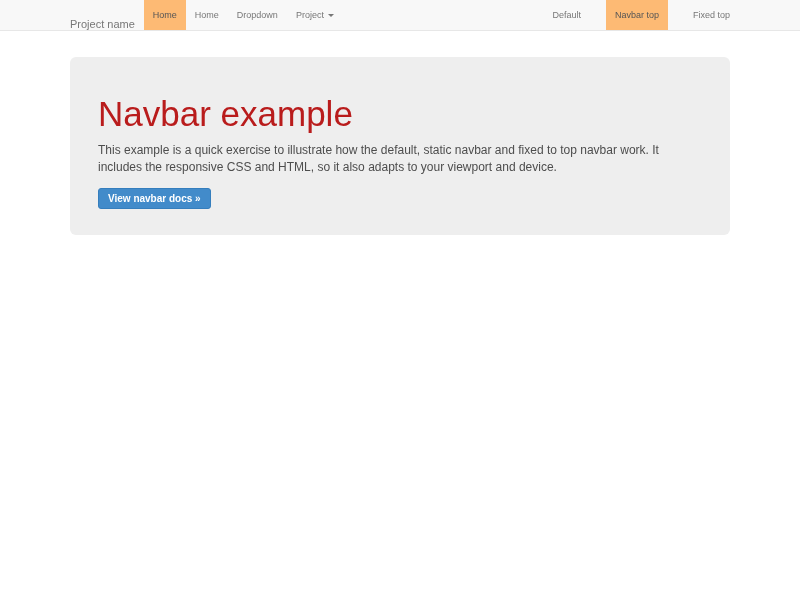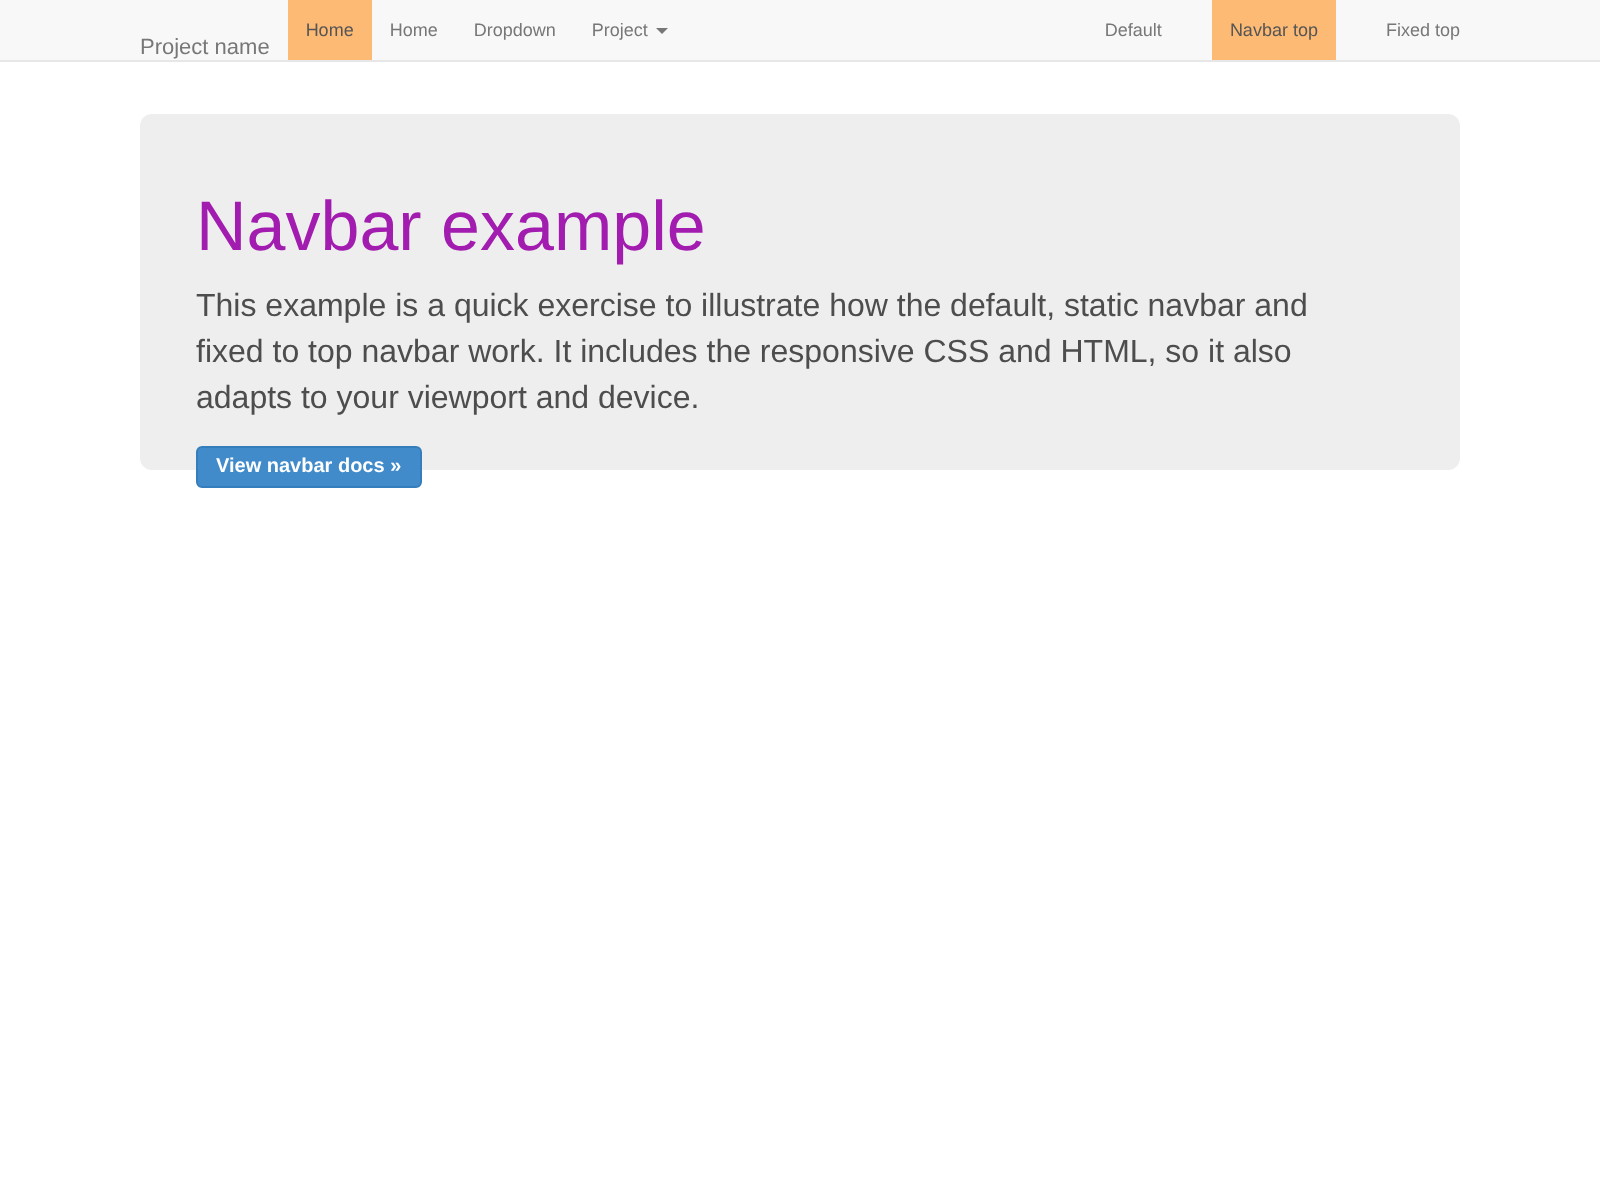--- a/index.html
+++ b/index.html
@@ -73,25 +73,25 @@
     margin-top: 26px;
     background: #eeeeee;
     border-radius: 6px;
     padding: 28px;
     height: 178px;
   }
   .jumbotron h1 {
     margin: 10px 0 8px;
     font-size: 35px;
     font-weight: 500;
-    color: #a21caf;
+    color: #b91c1c;
     line-height: 1.1;
   }
   .jumbotron p {
-    font-size: 16px;
+    font-size: 12px;
     line-height: 1.45;
     color: #4d4d4d;
     max-width: 572px;
     margin-bottom: 12px;
   }
   .btn-primary {
     display: inline-block;
     background: #428bca;
     border: 1px solid #357ebd;
     color: #ffffff;

